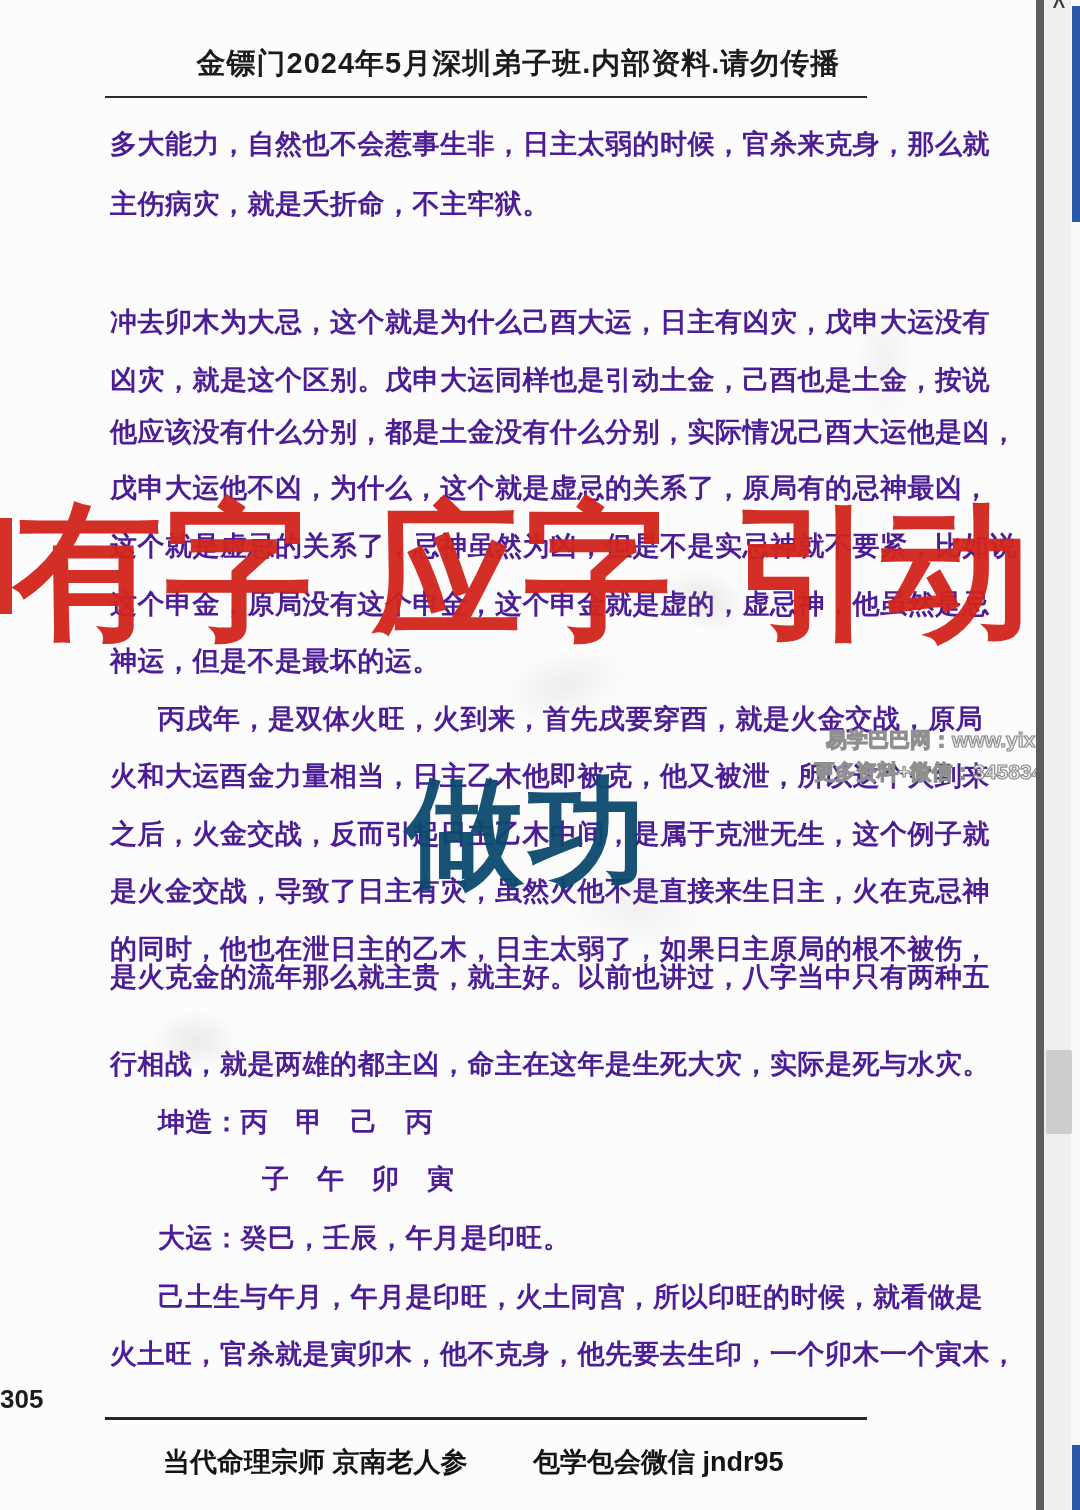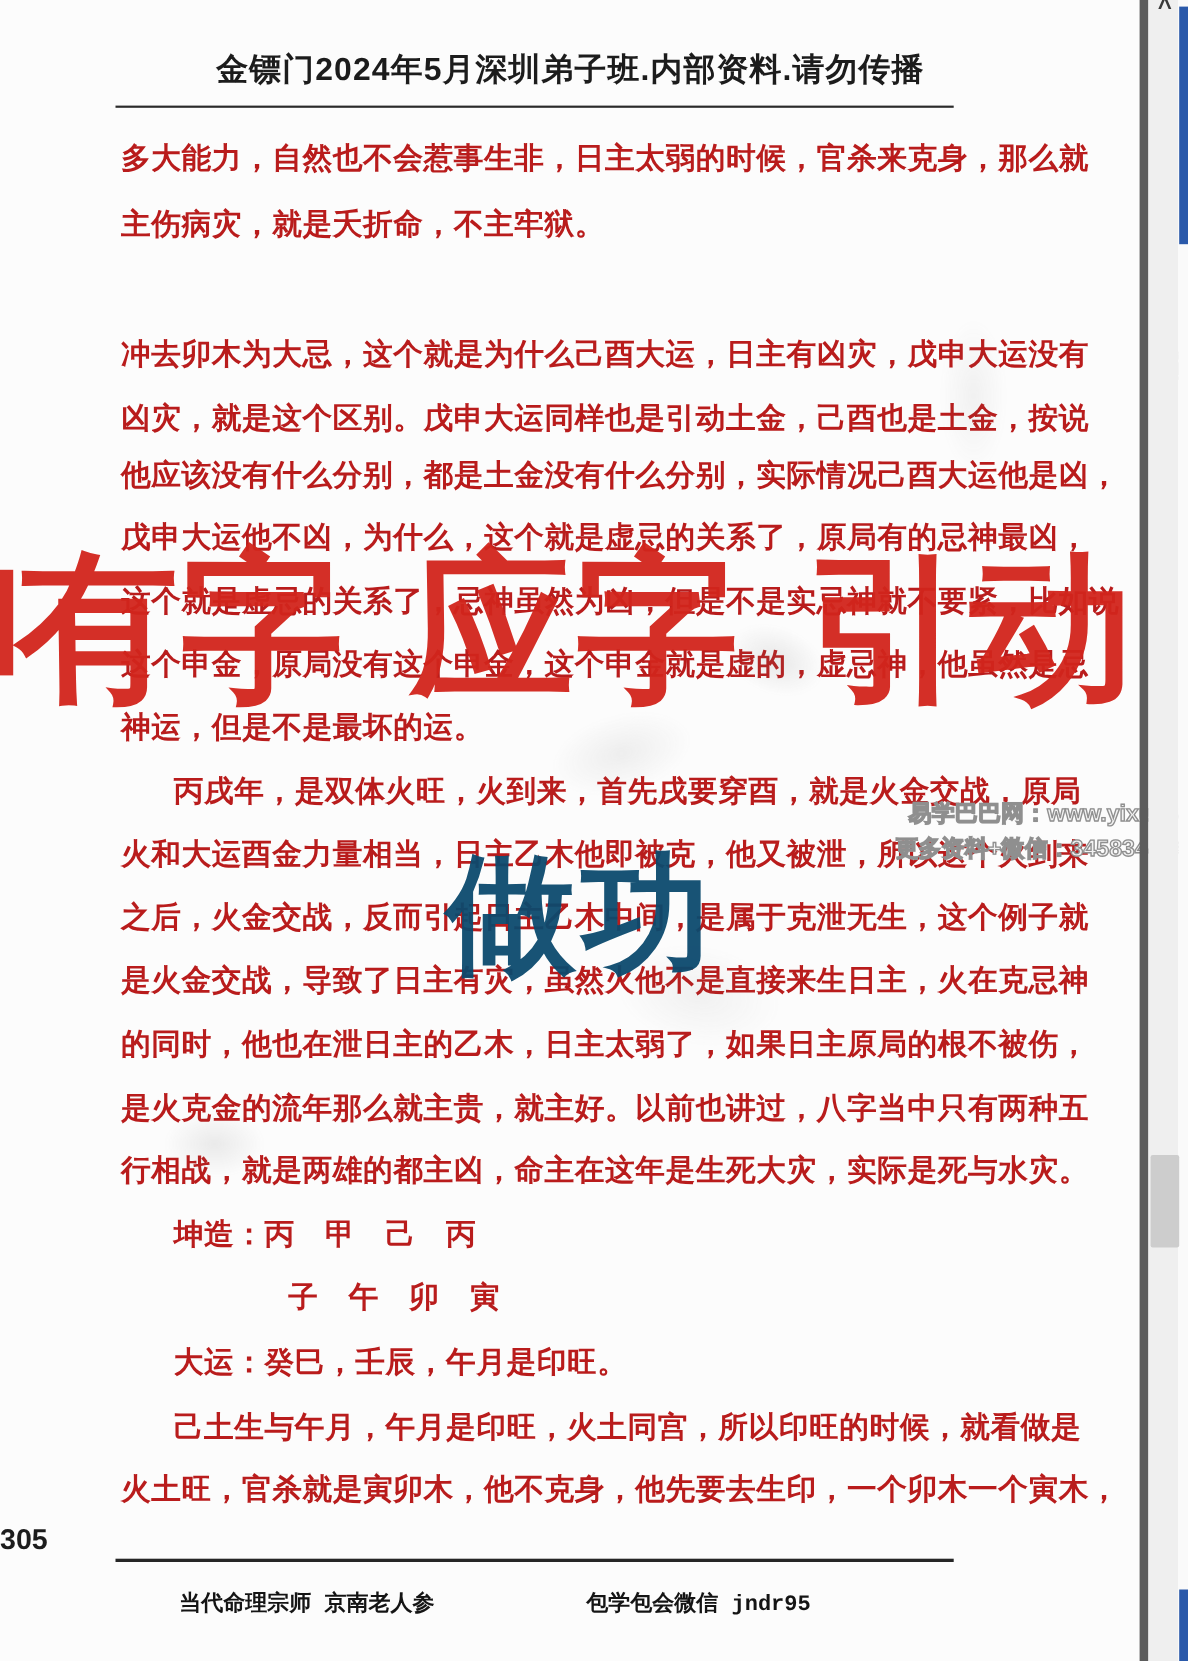--- a/index.html
+++ b/index.html
@@ -11,21 +11,21 @@
   }
   
   .hdr{
     position:absolute;left:0;top:44px;width:1037px;text-align:center;
     font-size:29px;font-weight:700;letter-spacing:1px;white-space:nowrap;
   }
   .hdr-rule{position:absolute;left:105px;top:96px;width:762px;height:2px;background:#2b2b2b;}
   
   .tl{
     position:absolute;left:110px;white-space:nowrap;
-    font-size:27px;font-weight:600;letter-spacing:.5px;line-height:32px;color:#b91c1c;
+    font-size:27px;font-weight:600;letter-spacing:.5px;line-height:32px;color:#4c1d95;
   }
   .ind{padding-left:48px;}
   .ind2{padding-left:152px;}
   
   .wm-red1{
     position:absolute;left:14px;top:498px;white-space:nowrap;
     font-size:148px;line-height:148px;font-weight:900;
     color:#d2251c;letter-spacing:2px;word-spacing:16px;opacity:.95;
   }
   .wm-red2{
@@ -40,22 +40,22 @@
     color:#f2f2f2;-webkit-text-stroke:1.2px #8f8f8f;text-shadow:0 0 1px #9a9a9a;
   }
   .wm-site1{left:826px;top:727px;}
   .wm-site2{left:814px;top:759px;}
   .wm-edge-glyph{
     position:absolute;left:1064px;top:312px;font-size:30px;color:#9d9d9d;opacity:.65;font-weight:600;
   }
   
   .pagenum{position:absolute;left:0;top:1384px;width:1037px;text-align:left;font-size:26px;font-weight:700;}
   .ftr-rule{position:absolute;left:105px;top:1417px;width:762px;height:3px;background:#262626;}
-  .ftr{position:absolute;top:1444px;white-space:nowrap;font-size:20px;font-weight:600;color:#141414;
-       font-family:Liberation Mono, monospace;}
+  .ftr{position:absolute;top:1444px;white-space:nowrap;font-size:27px;font-weight:600;color:#141414;
+       font-family:Liberation Sans, sans-serif;}
   .ftr-left{left:163px;}
   .ftr-right{left:533px;}
   
   .edge-line{position:absolute;left:1036px;top:0;width:8px;height:1510px;background:#5c5c5c;}
   .edge-strip{position:absolute;left:1044px;top:0;width:27px;height:1510px;background:#efefef;}
   .edge-white{position:absolute;left:1071px;top:0;width:9px;height:1510px;background:#fafafa;}
   .blue-top{position:absolute;left:1072px;top:6px;width:8px;height:216px;background:#2a59aa;}
   .blue-bottom{position:absolute;left:1072px;top:1445px;width:8px;height:65px;background:#2a59aa;}
   .sb-thumb{position:absolute;left:1046px;top:1050px;width:26px;height:84px;background:#cdcdcd;border-radius:2px;}
   .sb-up{
@@ -85,21 +85,21 @@
   <div class="tl" style="top:416px">他应该没有什么分别，都是土金没有什么分别，实际情况己酉大运他是凶，</div>
   <div class="tl" style="top:472px">戊申大运他不凶，为什么，这个就是虚忌的关系了，原局有的忌神最凶，</div>
   <div class="tl" style="top:530px">这个就是虚忌的关系了，忌神虽然为凶，但是不是实忌神就不要紧，比如说</div>
   <div class="tl" style="top:588px">这个申金，原局没有这个申金，这个申金就是虚的，虚忌神，他虽然是忌</div>
   <div class="tl" style="top:645px">神运，但是不是最坏的运。</div>
   <div class="tl ind" style="top:703px">丙戌年，是双体火旺，火到来，首先戌要穿酉，就是火金交战，原局</div>
   <div class="tl" style="top:760px">火和大运酉金力量相当，日主乙木他即被克，他又被泄，所以这个火到来</div>
   <div class="tl" style="top:818px">之后，火金交战，反而引起日主乙木中间，是属于克泄无生，这个例子就</div>
   <div class="tl" style="top:875px">是火金交战，导致了日主有灾，虽然火他不是直接来生日主，火在克忌神</div>
   <div class="tl" style="top:933px">的同时，他也在泄日主的乙木，日主太弱了，如果日主原局的根不被伤，</div>
-  <div class="tl" style="top:991px">是火克金的流年那么就主贵，就主好。以前也讲过，八字当中只有两种五</div>
+  <div class="tl" style="top:961px">是火克金的流年那么就主贵，就主好。以前也讲过，八字当中只有两种五</div>
   <div class="tl" style="top:1048px">行相战，就是两雄的都主凶，命主在这年是生死大灾，实际是死与水灾。</div>
   <div class="tl ind" style="top:1106px">坤造：丙　甲　己　丙</div>
   <div class="tl ind2" style="top:1163px">子　午　卯　寅</div>
   <div class="tl ind" style="top:1222px">大运：癸巳，壬辰，午月是印旺。</div>
   <div class="tl ind" style="top:1281px">己土生与午月，午月是印旺，火土同宫，所以印旺的时候，就看做是</div>
   <div class="tl" style="top:1338px">火土旺，官杀就是寅卯木，他不克身，他先要去生印，一个卯木一个寅木，</div>
 
   <div class="smudge sm1"></div>
   <div class="smudge sm2"></div>
   <div class="smudge sm3"></div>

